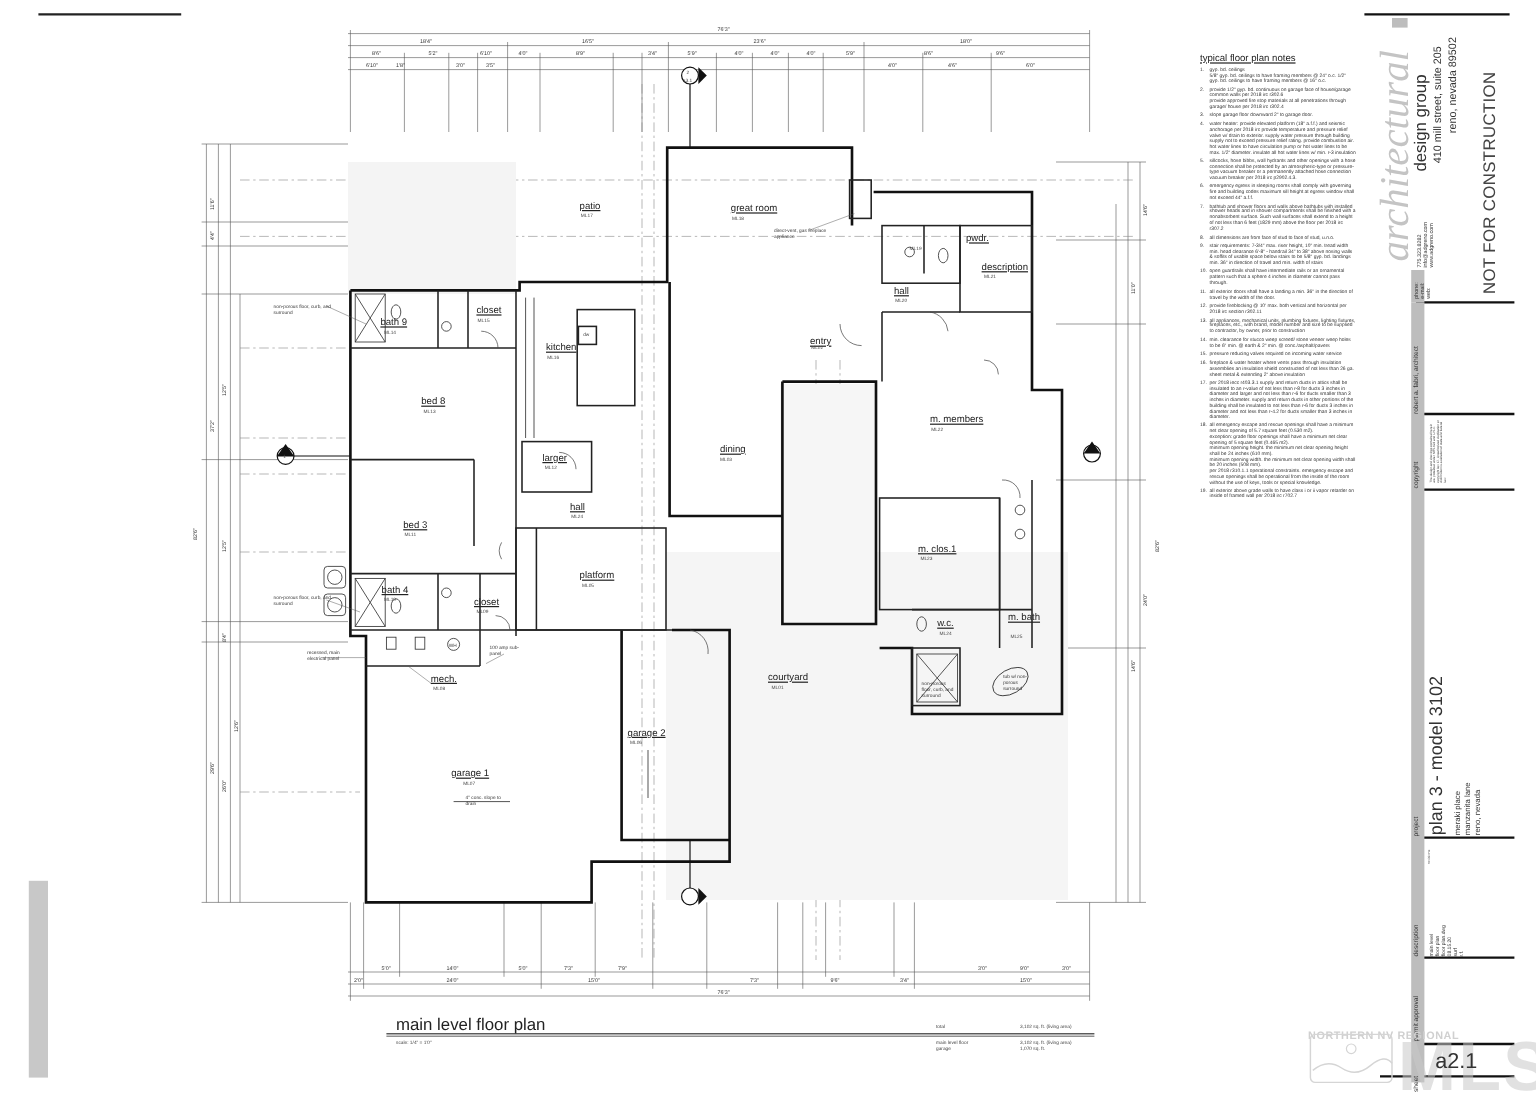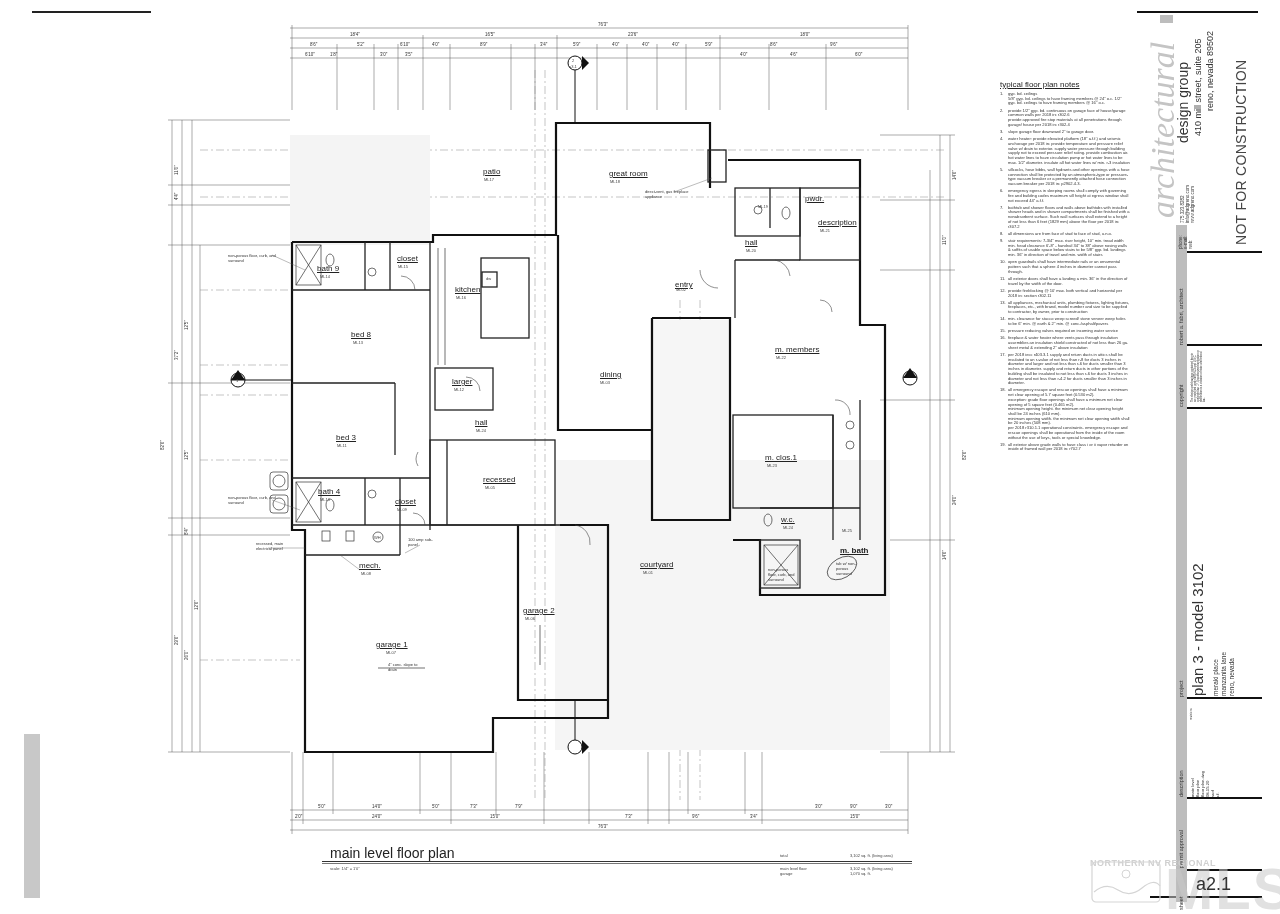--- a/index.html
+++ b/index.html
@@ -4,21 +4,21 @@
 <style>
   html,body{margin:0;padding:0;background:#fff;}
   body{width:1280px;height:914px;position:relative;overflow:hidden;font-family:"Liberation Sans",sans-serif;color:#222;}
   .abs{position:absolute;}
   .plan-svg{position:absolute;left:0;top:0;}
   .room-label{position:absolute;font-size:8px;text-decoration:underline;color:#222;white-space:nowrap;}
   .room-code{position:absolute;font-size:4px;color:#444;white-space:nowrap;}
   .dim{position:absolute;font-size:4.5px;color:#333;white-space:nowrap;}
   .note-small{position:absolute;font-size:4px;color:#333;line-height:5px;}
   .notes-panel{position:absolute;left:1000px;top:44px;width:130px;font-size:4.1px;line-height:4.7px;color:#333;}
-  .notes-title{font-size:8px;text-decoration:underline;color:#222;margin-bottom:3px;line-height:9px;margin-top:36px;}
+  .notes-title{font-size:8px;text-decoration:underline;color:#222;margin-bottom:3px;line-height:9px;}
   .note-item{display:flex;margin-bottom:2.5px;}
   .note-num{width:8px;flex:0 0 8px;}
   .note-text{flex:1;white-space:pre-line;}
   .tb-gray{position:absolute;left:0;top:0;width:11px;height:906px;background:#bdbdbd;}
   .vert{position:absolute;transform-origin:left top;transform:rotate(-90deg);white-space:nowrap;}
   .left-bar{position:absolute;left:24px;top:734px;width:16px;height:164px;background:#c8c8c8;}
   .title-main{position:absolute;left:330px;top:845px;font-size:14px;color:#222;}
   .title-rule{position:absolute;left:322px;top:861px;width:590px;height:1px;background:#333;}
   .title-rule2{position:absolute;left:322px;top:863px;width:590px;height:1px;background:#777;}
   .tiny{position:absolute;font-size:4px;color:#444;white-space:nowrap;}
@@ -356,31 +356,31 @@
 <div class="room-label" style="left:452px;top:377px;">larger</div>
 <div class="room-code" style="left:454px;top:387px;">ML12</div>
 <div class="room-label" style="left:600px;top:370px;">dining</div>
 <div class="room-code" style="left:600px;top:380px;">ML03</div>
 <div class="room-label" style="left:775px;top:345px;">m. members</div>
 <div class="room-code" style="left:776px;top:355px;">ML22</div>
 <div class="room-label" style="left:336px;top:433px;">bed 3</div>
 <div class="room-code" style="left:337px;top:443px;">ML11</div>
 <div class="room-label" style="left:475px;top:418px;">hall</div>
 <div class="room-code" style="left:476px;top:428px;">ML24</div>
-<div class="room-label" style="left:483px;top:475px;">recessed</div>
+<div class="room-label" style="left:483px;top:475px;">platform</div>
 <div class="room-code" style="left:485px;top:485px;">ML05</div>
 <div class="room-label" style="left:765px;top:453px;">m. clos.1</div>
 <div class="room-code" style="left:767px;top:463px;">ML23</div>
 <div class="room-label" style="left:318px;top:487px;">bath 4</div>
 <div class="room-code" style="left:320px;top:497px;">ML10</div>
 <div class="room-label" style="left:395px;top:497px;">closet</div>
 <div class="room-code" style="left:397px;top:507px;">ML09</div>
 <div class="room-label" style="left:781px;top:515px;">w.c.</div>
 <div class="room-code" style="left:783px;top:525px;">ML24</div>
-<div class="room-label" style="left:840px;top:546px;font-weight:bold;">m. bath</div>
+<div class="room-label" style="left:840px;top:510px;">m. bath</div>
 <div class="room-code" style="left:842px;top:528px;">ML25</div>
 <div class="room-label" style="left:359px;top:561px;">mech.</div>
 <div class="room-code" style="left:361px;top:571px;">ML08</div>
 <div class="room-label" style="left:640px;top:560px;">courtyard</div>
 <div class="room-code" style="left:643px;top:570px;">ML01</div>
 <div class="room-label" style="left:523px;top:606px;">garage 2</div>
 <div class="room-code" style="left:525px;top:616px;">ML06</div>
 <div class="room-label" style="left:376px;top:640px;">garage 1</div>
 <div class="room-code" style="left:386px;top:650px;">ML07</div>
 

